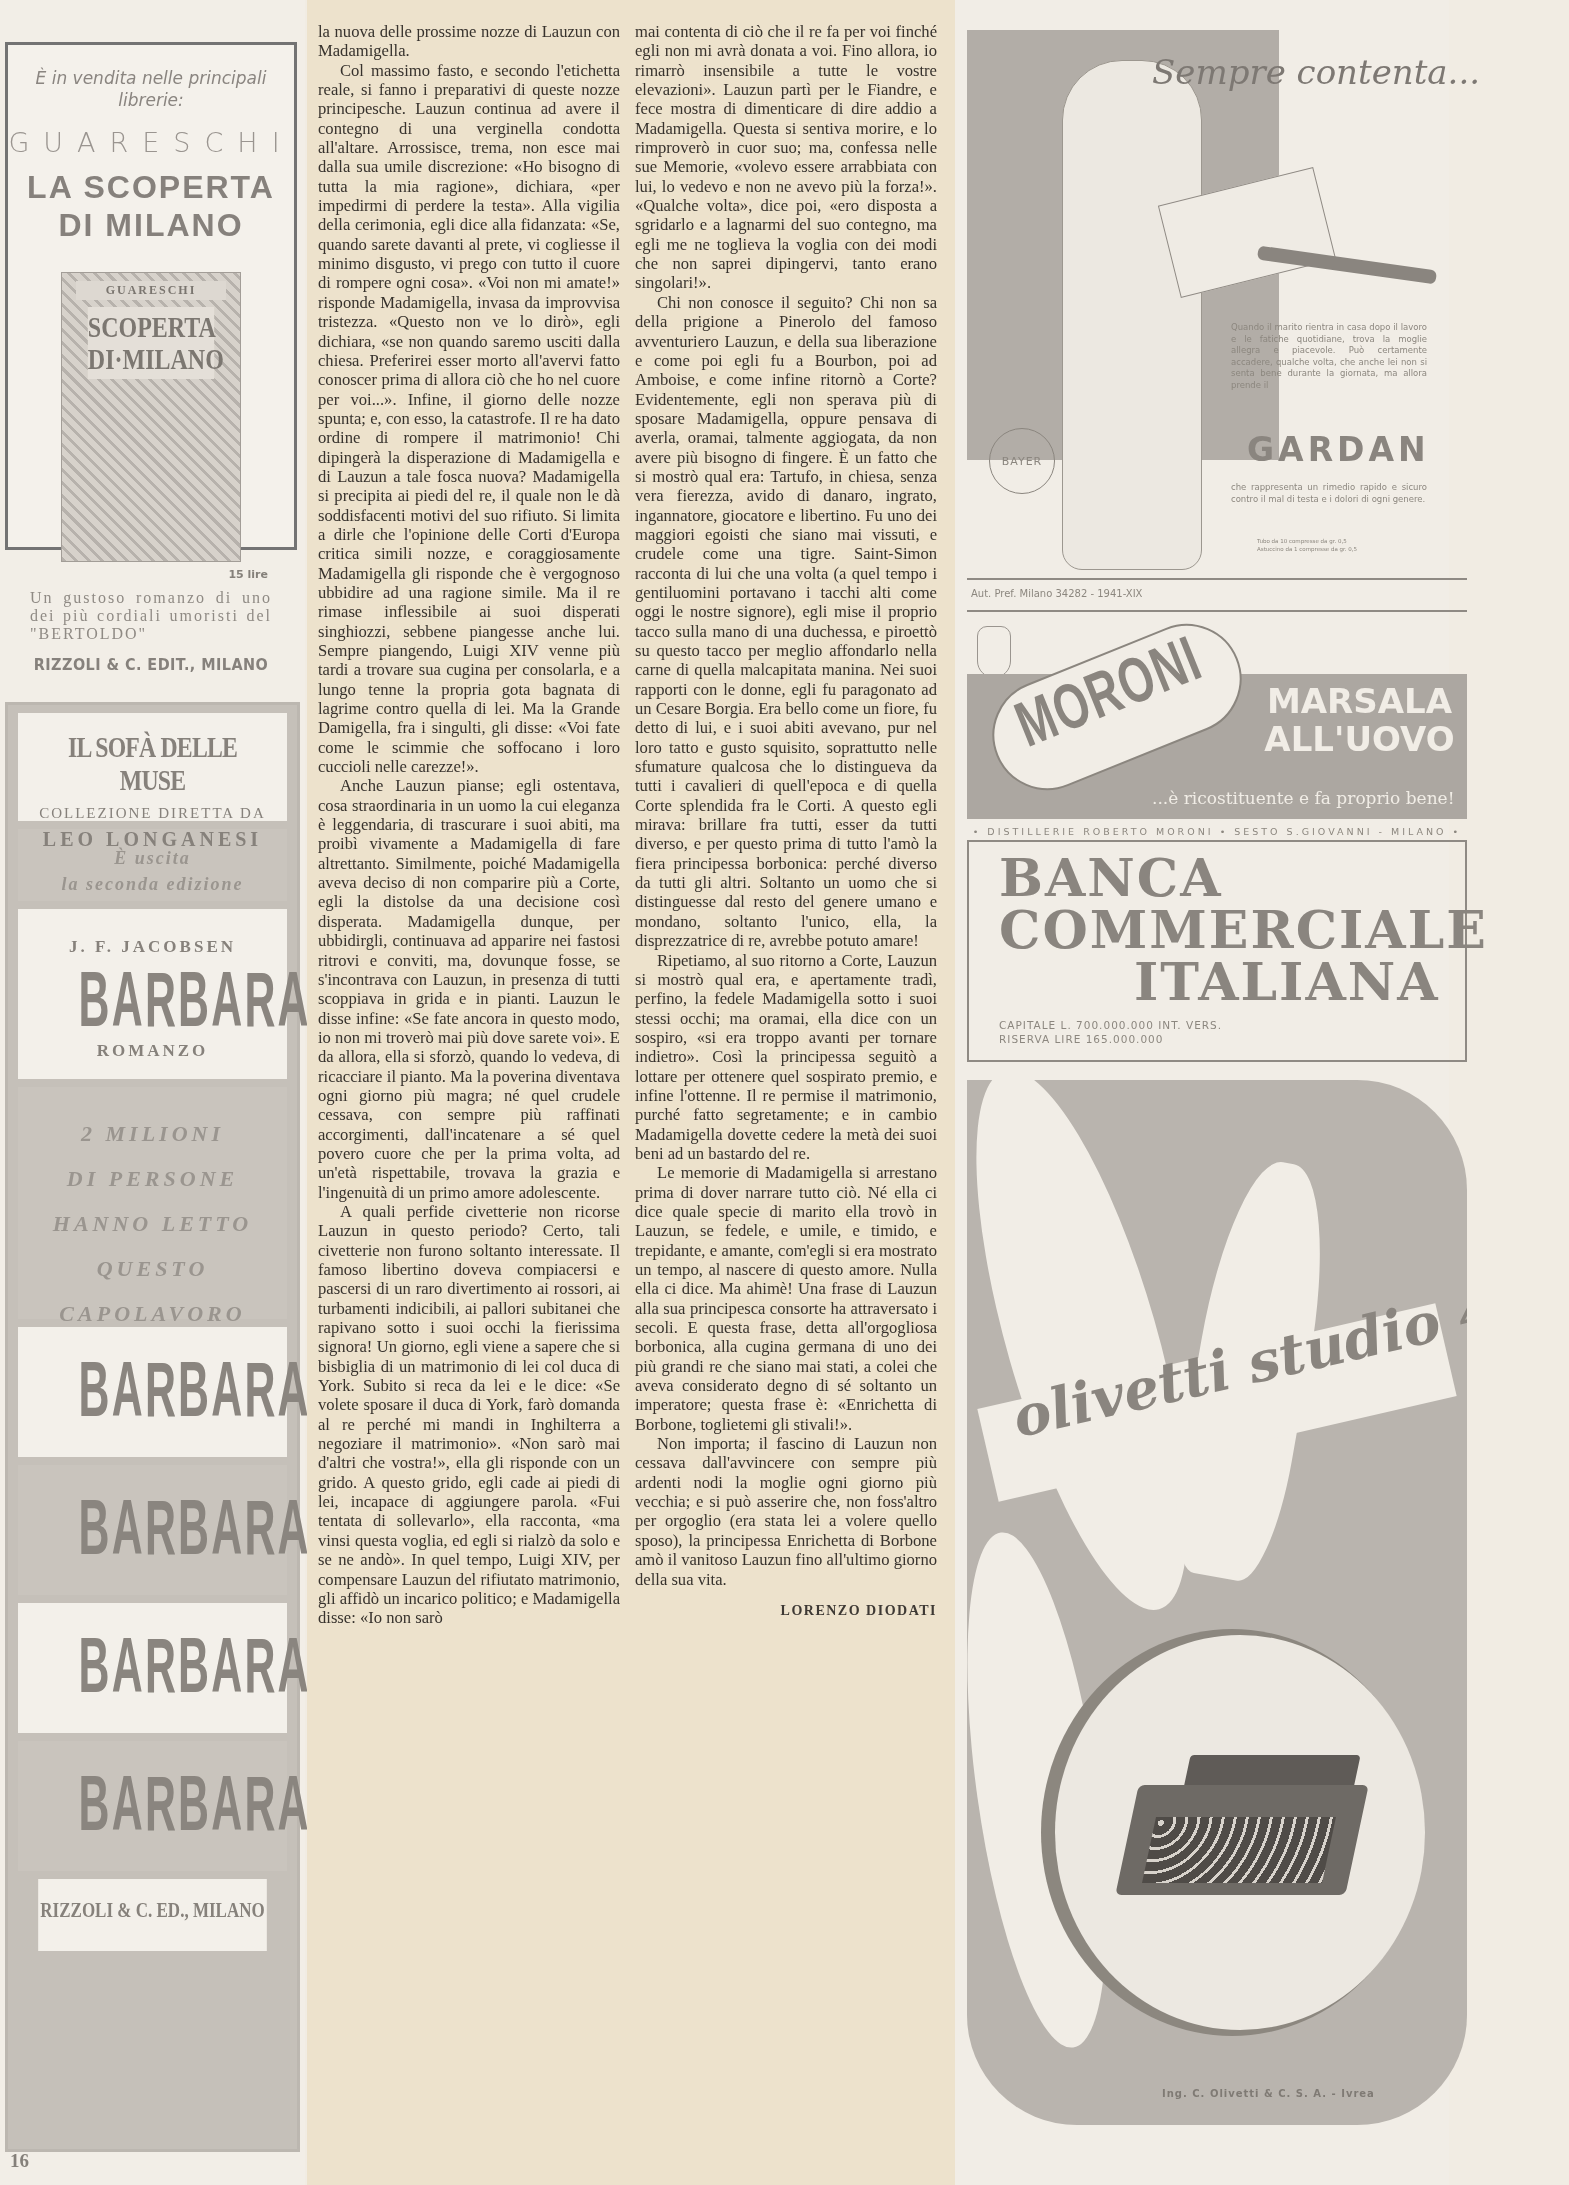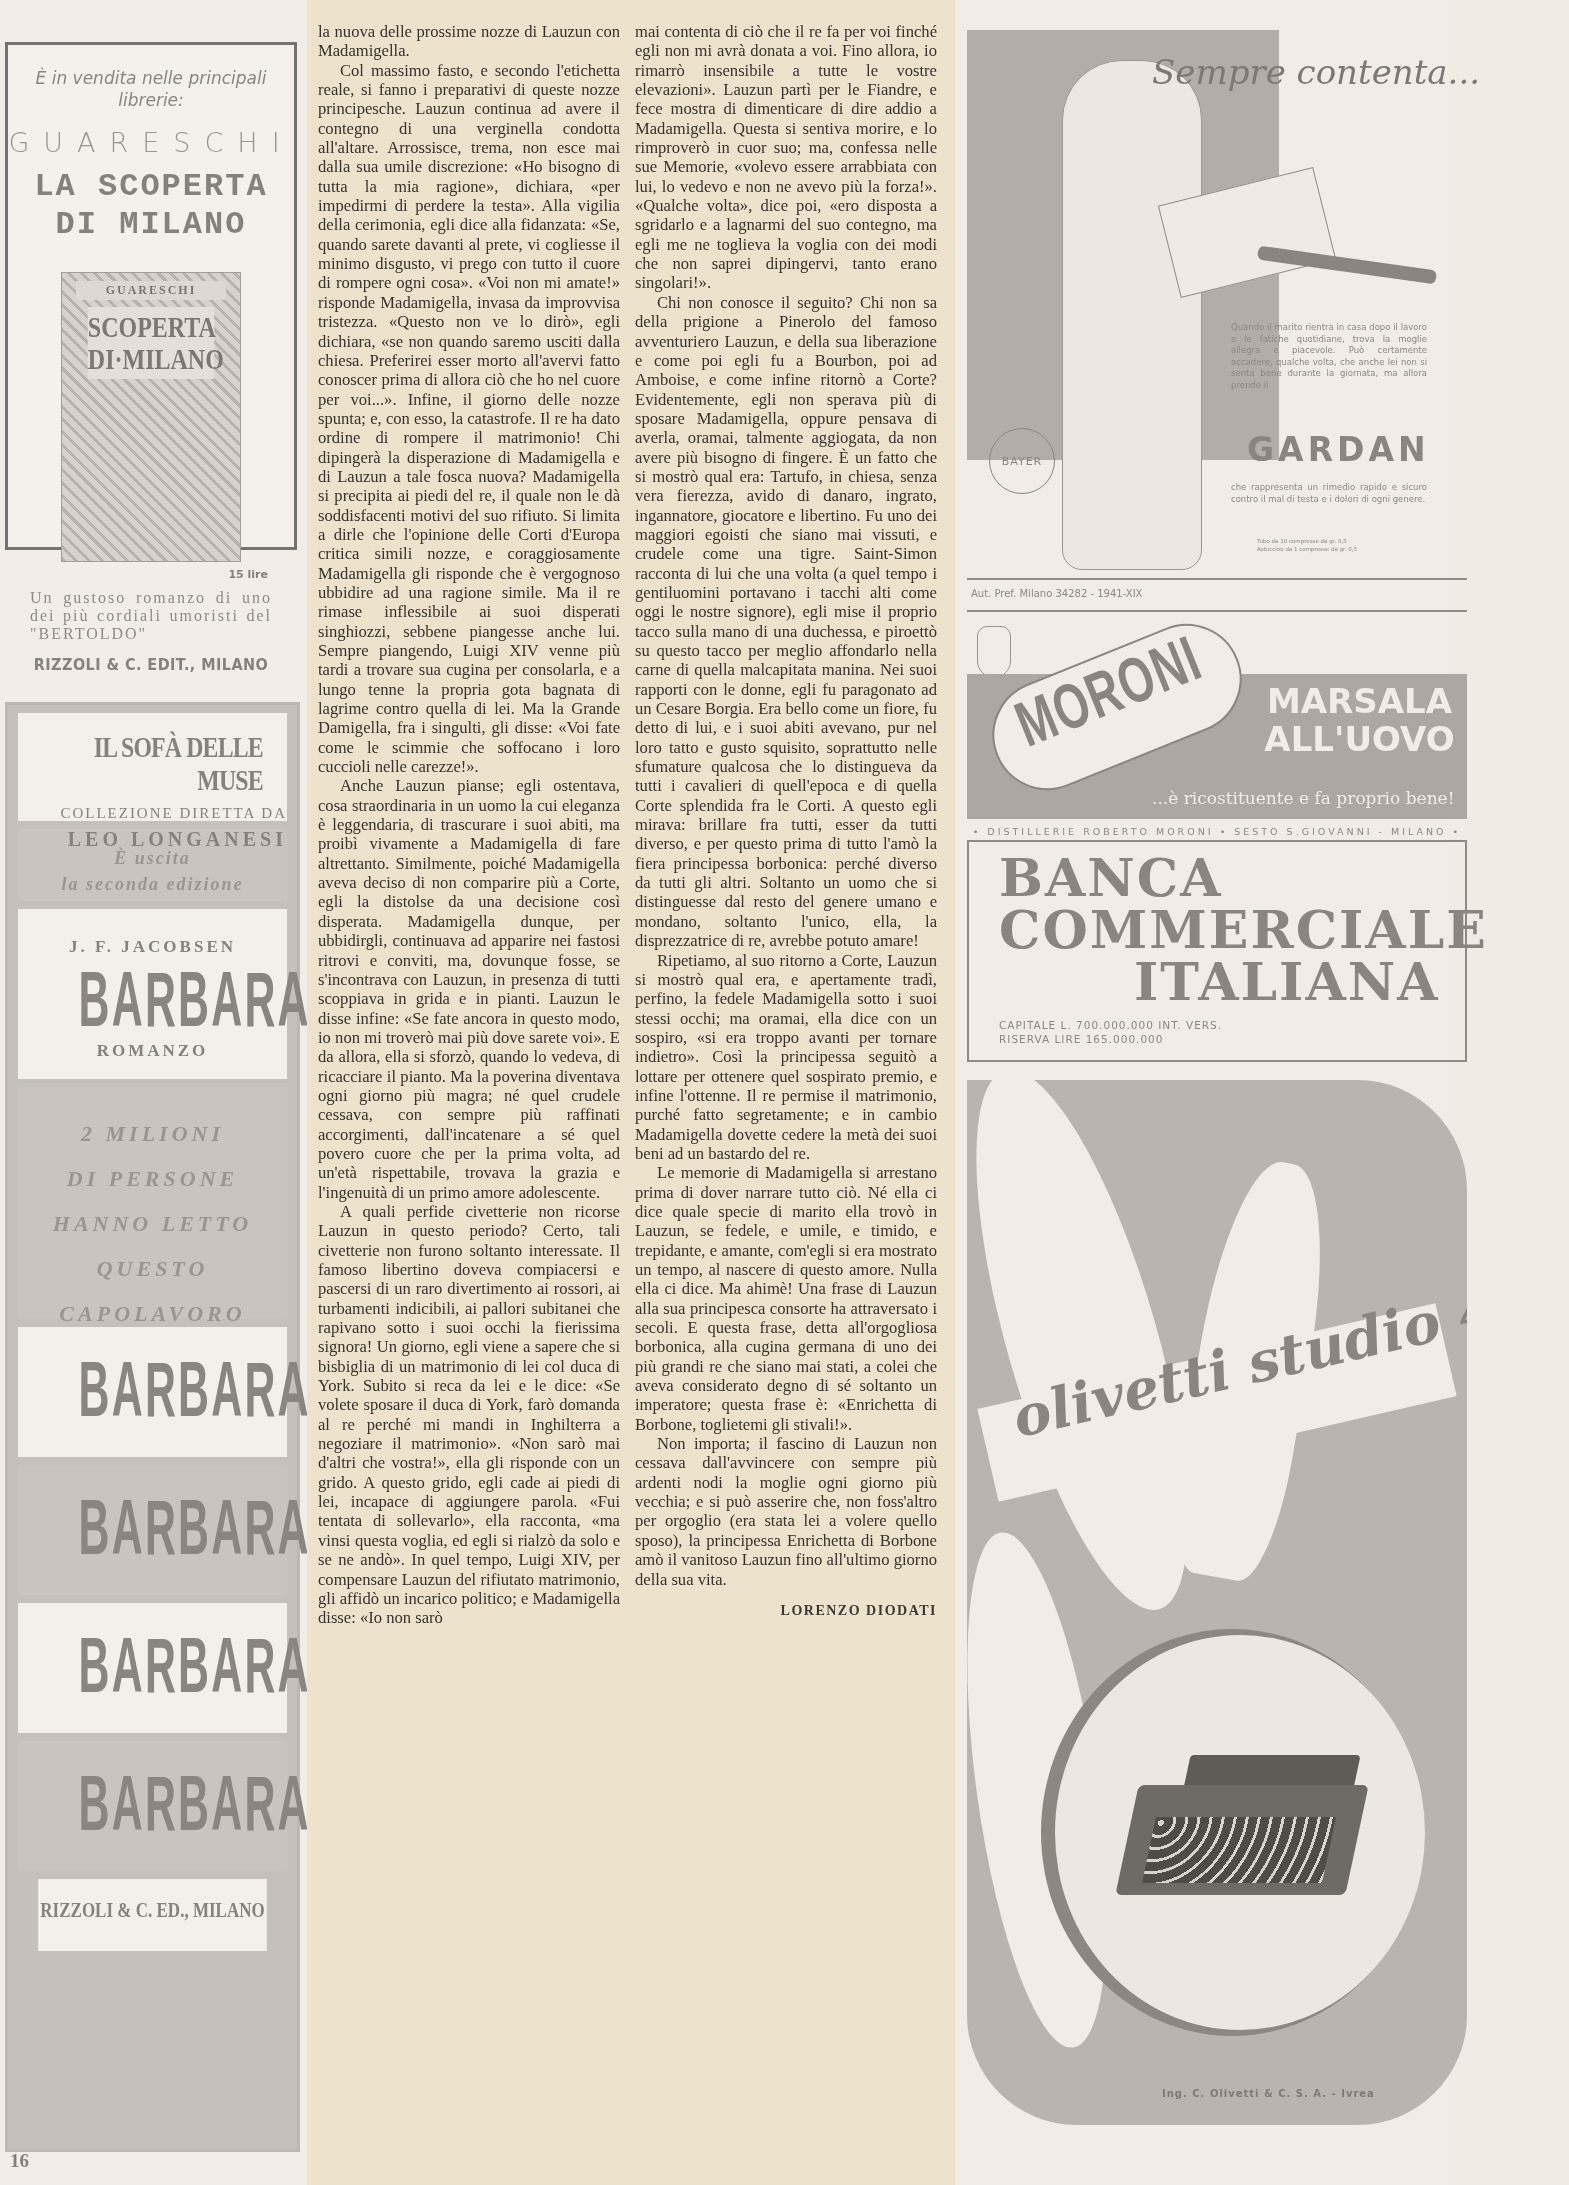--- a/index.html
+++ b/index.html
@@ -4,32 +4,32 @@
 <style>
   * { box-sizing: border-box; margin: 0; padding: 0; }
   html, body { width: 1569px; height: 2185px; background: #f1ece3; overflow: hidden; }
   body { position: relative; font-family: "Liberation Serif", serif; color: #3a3530; }
 
   
   .left-col { position: absolute; left: 0; top: 0; width: 305px; height: 2185px; background: #f2eee7; }
   .guareschi-ad { position: absolute; left: 5px; top: 42px; width: 292px; height: 508px; border: 3px solid #737373; background: #f4f1eb; text-align: center; }
   .ga-intro { font-family: "DejaVu Sans", sans-serif; font-style: italic; font-size: 17px; color: #8a8580; margin-top: 22px; line-height: 22px; padding: 0 20px; }
   .ga-author { font-family: "DejaVu Sans", sans-serif; font-size: 27px; letter-spacing: 14px; color: #9a9590; margin-top: 16px; font-weight: 300; }
-  .ga-title { font-family: Liberation Mono, monospace; font-weight: bold; font-size: 32px; color: #86817c; line-height: 38px; margin-top: 10px; letter-spacing: 2px; }
+  .ga-title { font-family: Liberation Sans, sans-serif; font-weight: bold; font-size: 32px; color: #86817c; line-height: 38px; margin-top: 10px; letter-spacing: 2px; }
   .ga-book { width: 180px; height: 290px; margin: 28px auto 0; background: repeating-linear-gradient(45deg, #b7b2ac 0 3px, #d7d2cb 3px 9px); border: 1px solid #a29d97; position: relative; }
   .ga-book-label { position: absolute; left: 14px; right: 14px; top: 8px; background: #ddd8d1; font-size: 12px; letter-spacing: 2px; color: #7a756f; font-weight: bold; padding: 2px 0; }
   .ga-book-title { position: absolute; left: 10px; right: 10px; top: 34px; background: #e4dfd8; font-family: "Liberation Serif", serif; font-weight: bold; font-size: 30px; line-height: 32px; color: #7c7771; padding: 4px 0; transform: scaleX(0.8); }
   .ga-price { text-align: right; padding-right: 26px; font-family: "DejaVu Sans", sans-serif; font-weight: bold; font-size: 11px; color: #85807a; margin-top: 6px; }
   .ga-blurb { font-size: 16px; color: #8f8a84; letter-spacing: 2px; line-height: 18px; margin-top: 8px; padding: 0 22px; text-align: justify; }
   .ga-publisher { font-family: "DejaVu Sans", sans-serif; font-weight: bold; font-size: 16px; color: #86817c; margin-top: 12px; letter-spacing: 0.5px; transform: scaleX(0.9); }
 
   .barbara-ad { position: absolute; left: 5px; top: 702px; width: 295px; height: 1450px; background: #c5c0b9; border: 3px solid #bcb7b0; padding: 0 10px; }
   .ba-panel { background: #f3f0ea; margin: 8px 0; text-align: center; color: #86817b; }
   .ba-panel.dark { background: #c9c4bd; color: #9a958f; }
-  .ba-sofa { height: 108px; padding-top: 18px; text-align: right; }
+  .ba-sofa { height: 108px; padding-top: 18px; }
   .ba-sofa-title { font-weight: bold; font-size: 29px; letter-spacing: -1px; transform: scaleX(0.82); }
   .ba-sofa-sub { font-size: 15px; letter-spacing: 2px; margin-top: 8px; }
   .ba-sofa-editor { font-size: 20px; letter-spacing: 4px; margin-top: 6px; font-weight: bold; }
   .ba-uscita { height: 72px; padding-top: 16px; font-style: italic; font-weight: bold; font-size: 18px; letter-spacing: 2px; line-height: 26px; }
   .ba-jacob { height: 170px; padding-top: 28px; }
   .ba-author { font-weight: bold; font-size: 17px; letter-spacing: 3px; }
   .ba-big { font-family: "Liberation Sans Narrow", "Liberation Sans", sans-serif; font-size: 78px; line-height: 84px; color: #8a857f; transform: scaleX(0.55); letter-spacing: 4px; font-weight: bold; }
   .ba-roman { font-weight: bold; font-size: 17px; letter-spacing: 3px; }
   .ba-millions { height: 232px; padding-top: 24px; font-style: italic; font-weight: bold; font-size: 22px; letter-spacing: 4px; line-height: 45px; }
   .ba-rep { height: 130px; padding-top: 20px; }

